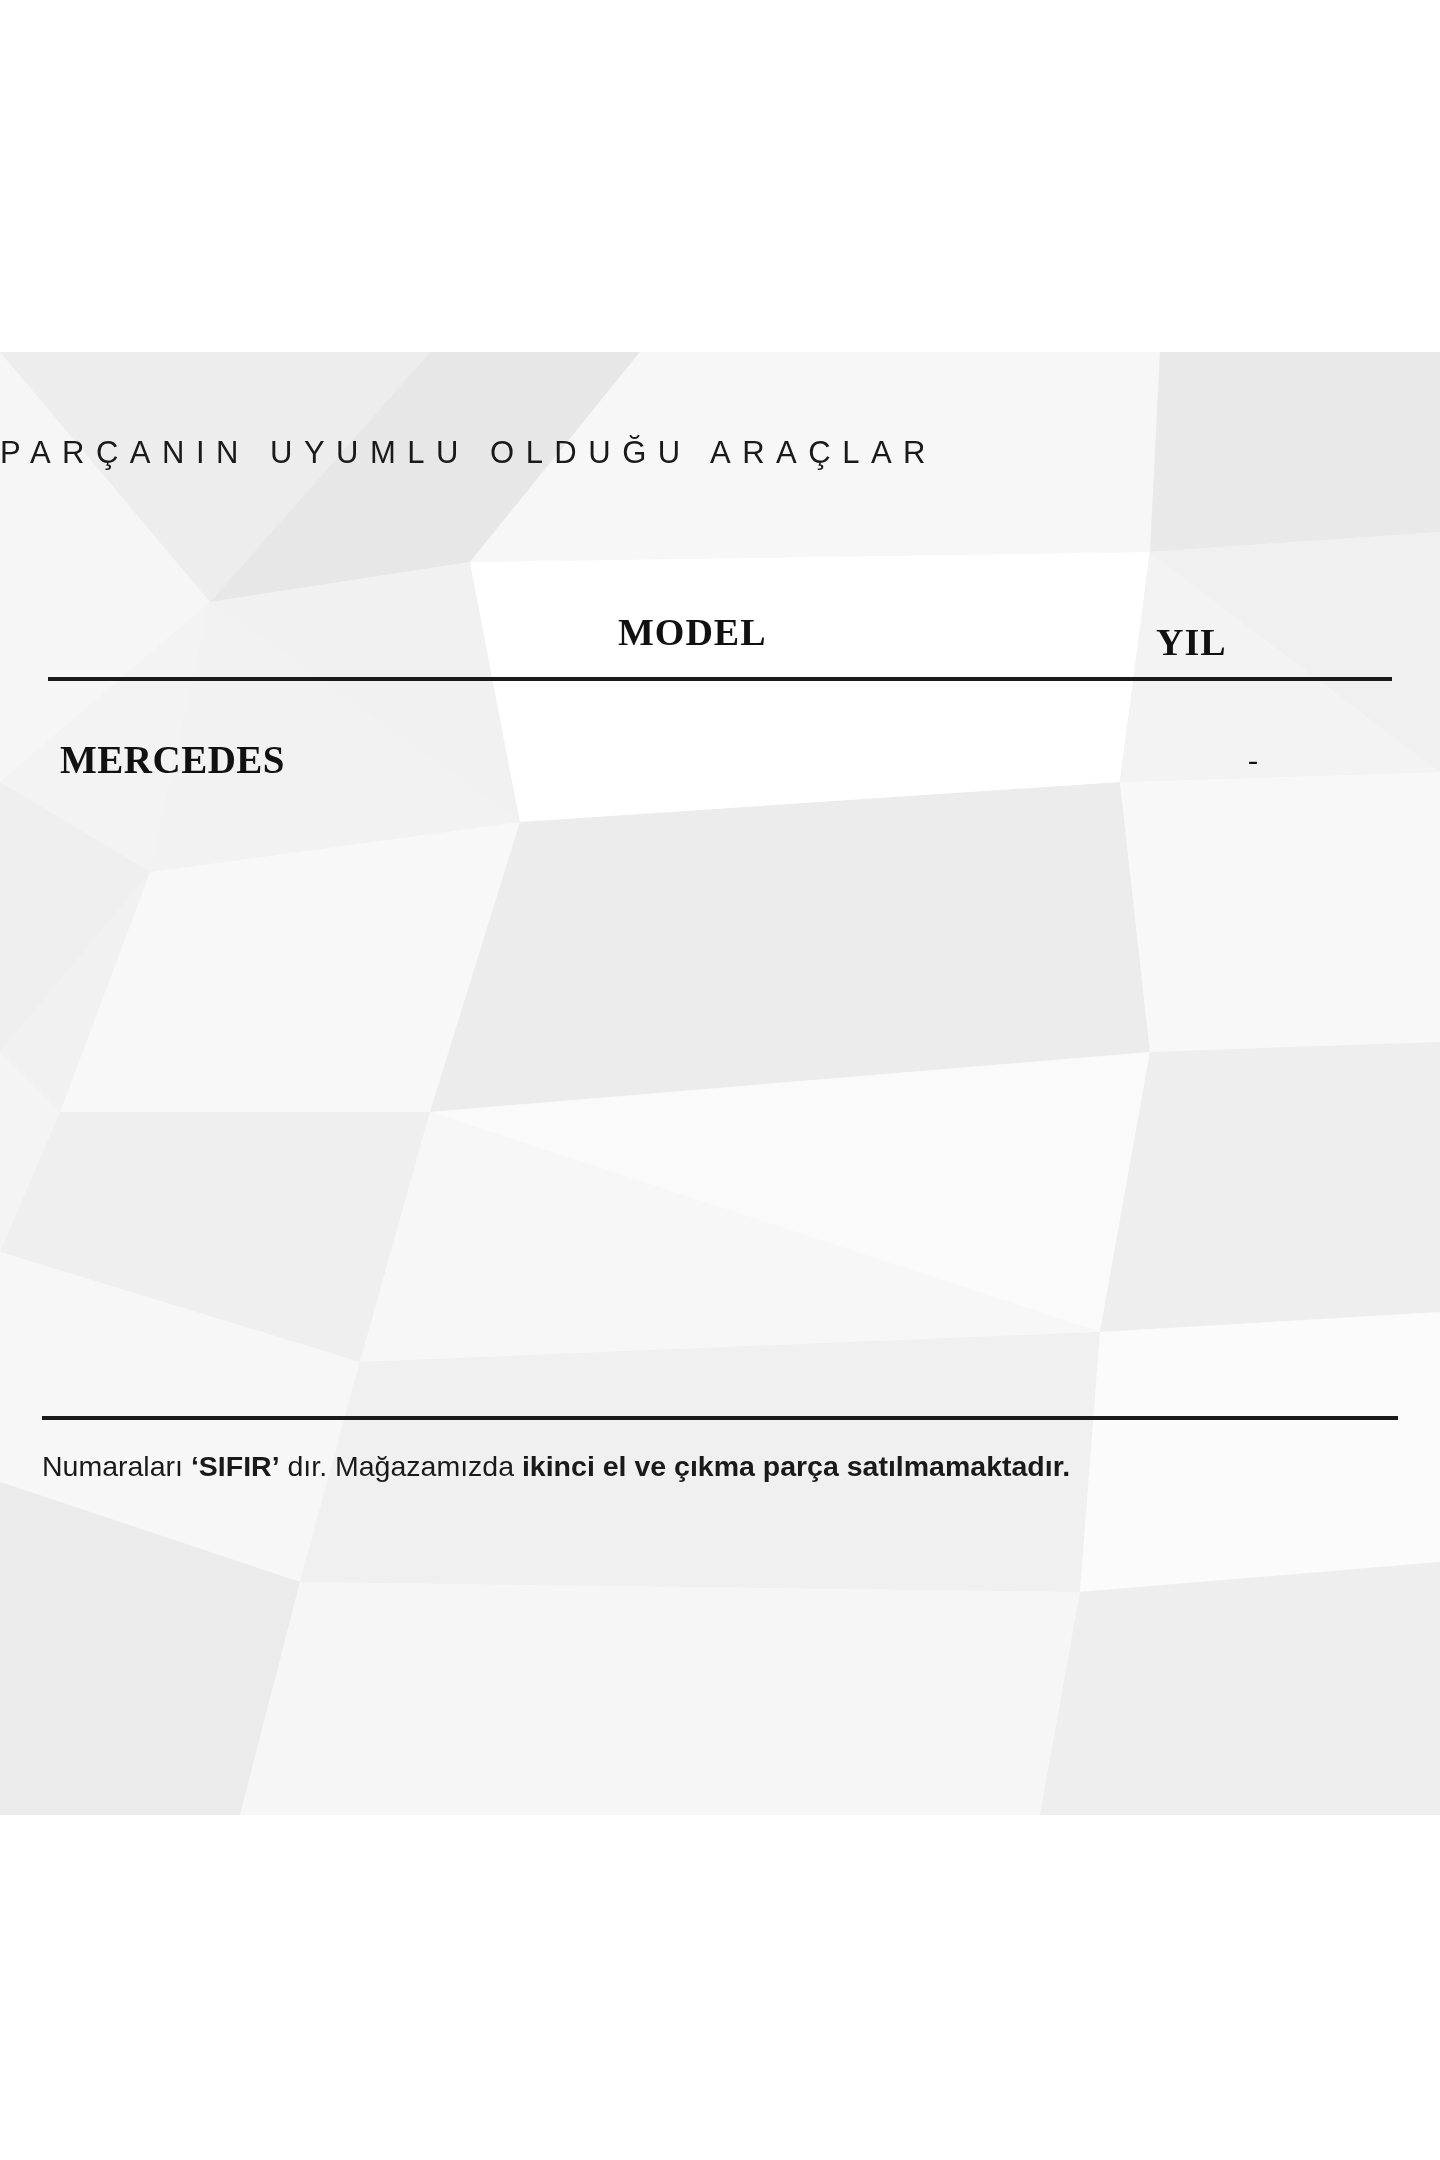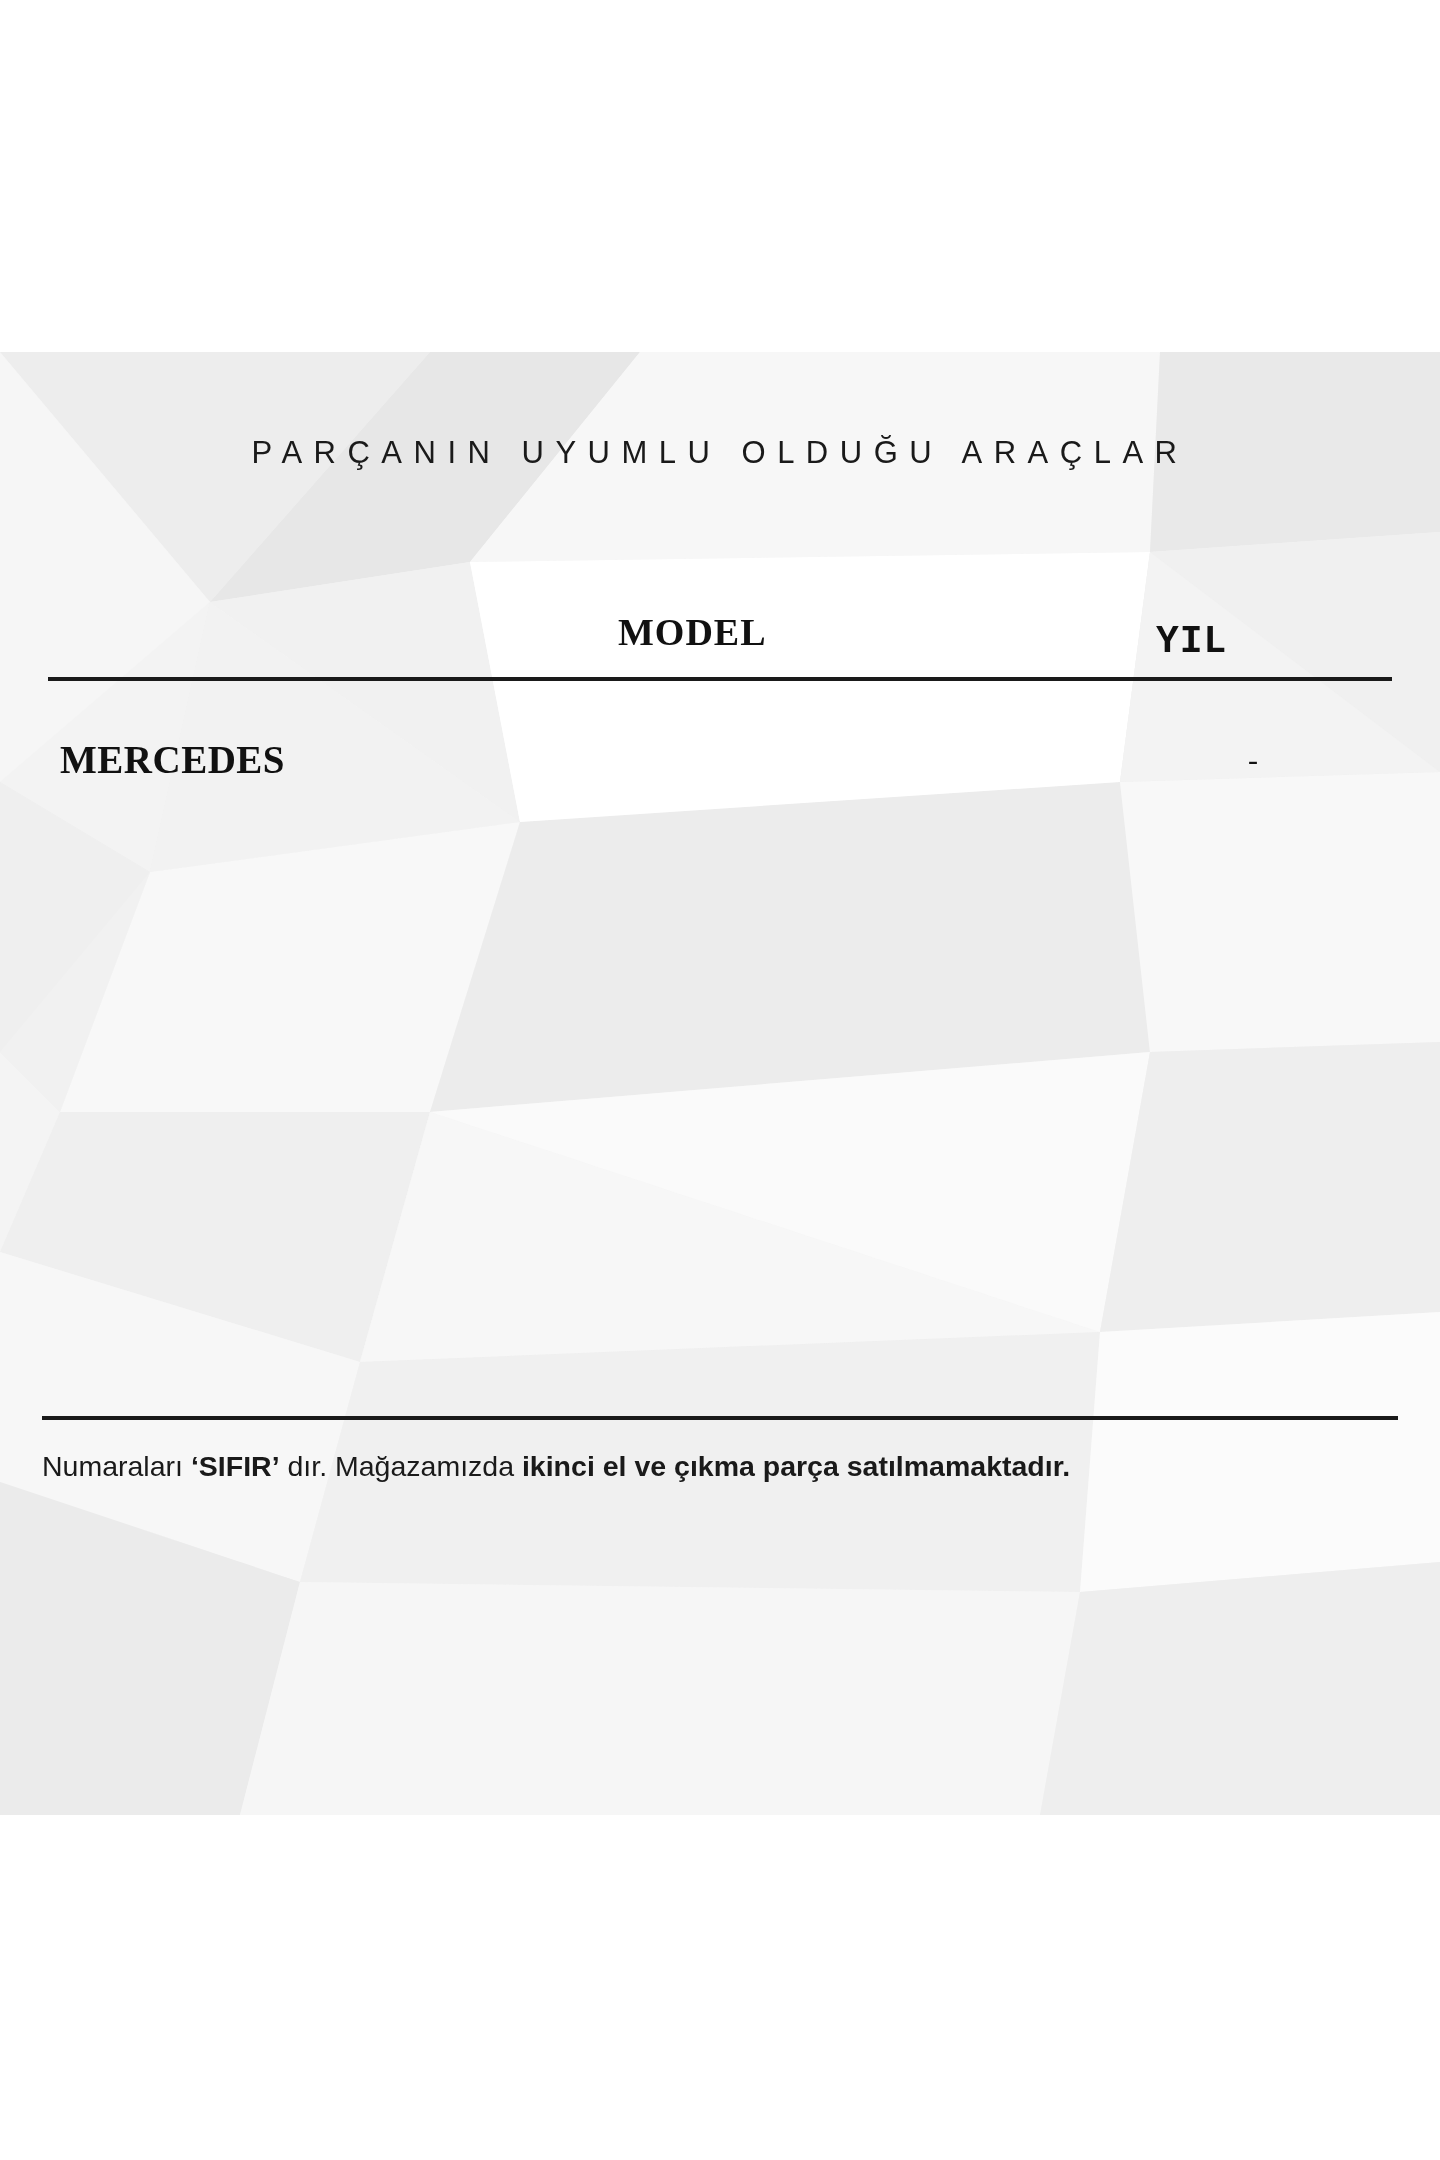--- a/index.html
+++ b/index.html
@@ -65,21 +65,21 @@
     width: 1440px;
     height: 2160px;
     z-index: 5;
   }
 
   .heading {
     position: absolute;
     left: 0;
     top: 435px;
     width: 1440px;
-    text-align: center;
+    text-align: left;
     font-size: 31px;
     letter-spacing: 11.5px;
     color: #1a1a1a;
     font-family: "Liberation Sans", sans-serif;
     font-weight: 400;
   }
 
   
   .table {
     position: absolute;
@@ -99,21 +99,21 @@
     font-weight: 700;
     font-size: 38px;
     color: #111111;
     letter-spacing: 1px;
     margin-top: 30px;
   }
   .th-yil {
     position: absolute;
     left: 1108px;
     top: 60px;
-    font-family: Liberation Mono, monospace;
+    font-family: Liberation Serif, serif;
     font-weight: 700;
     font-size: 38px;
     color: #111111;
     letter-spacing: 1px;
   }
   .rule {
     position: absolute;
     left: 0;
     top: 117px;
     width: 1344px;

